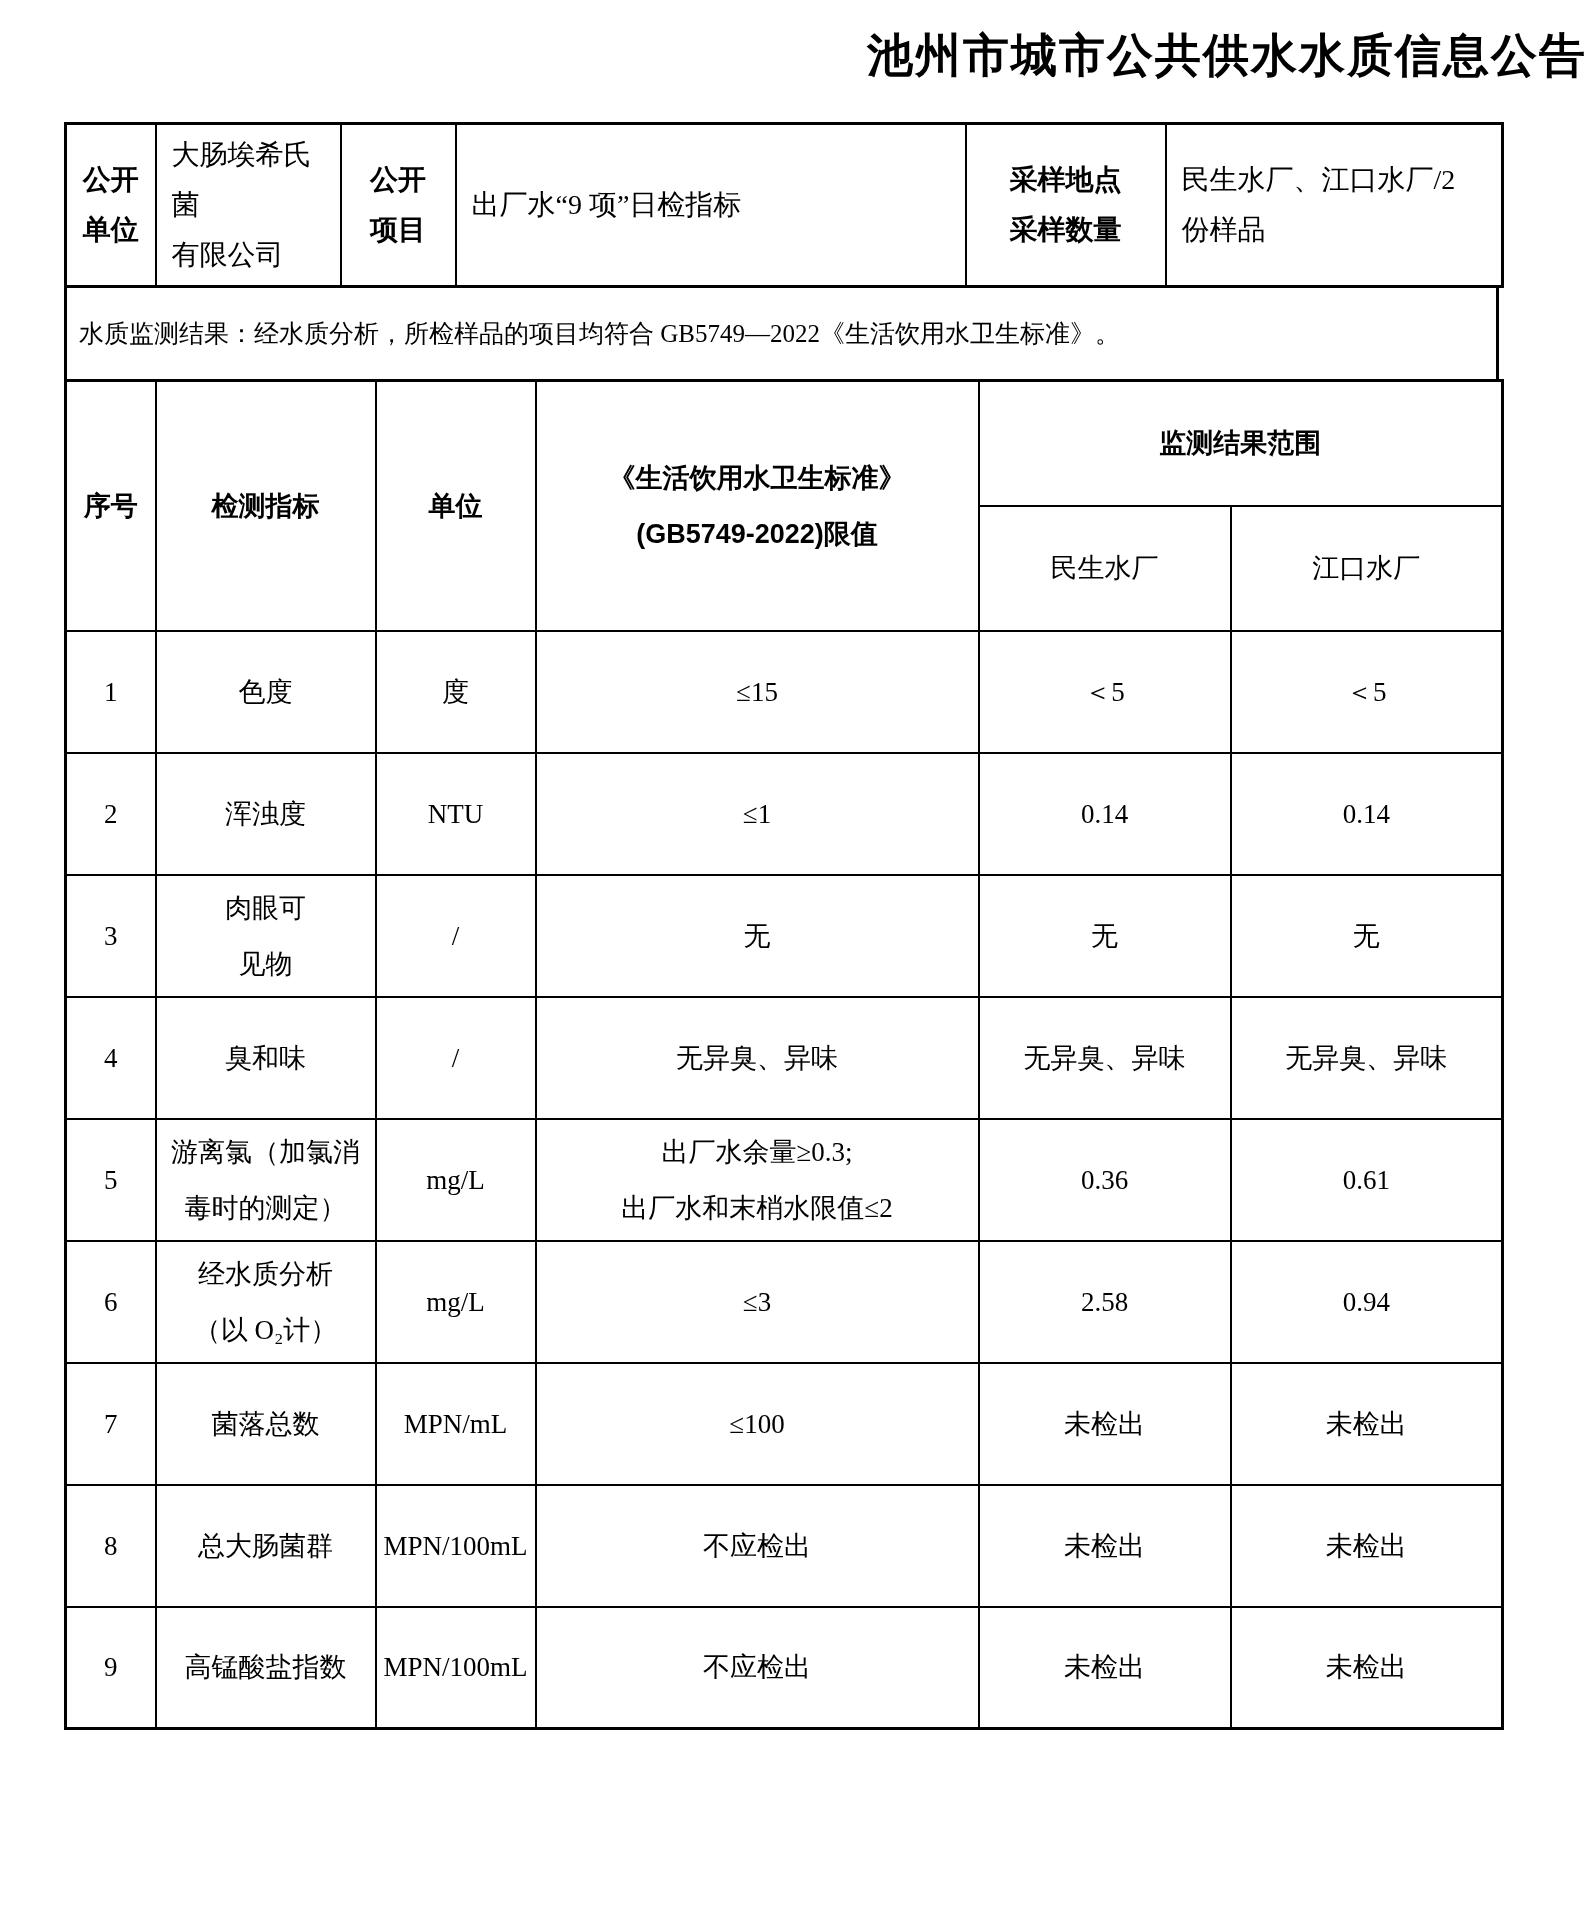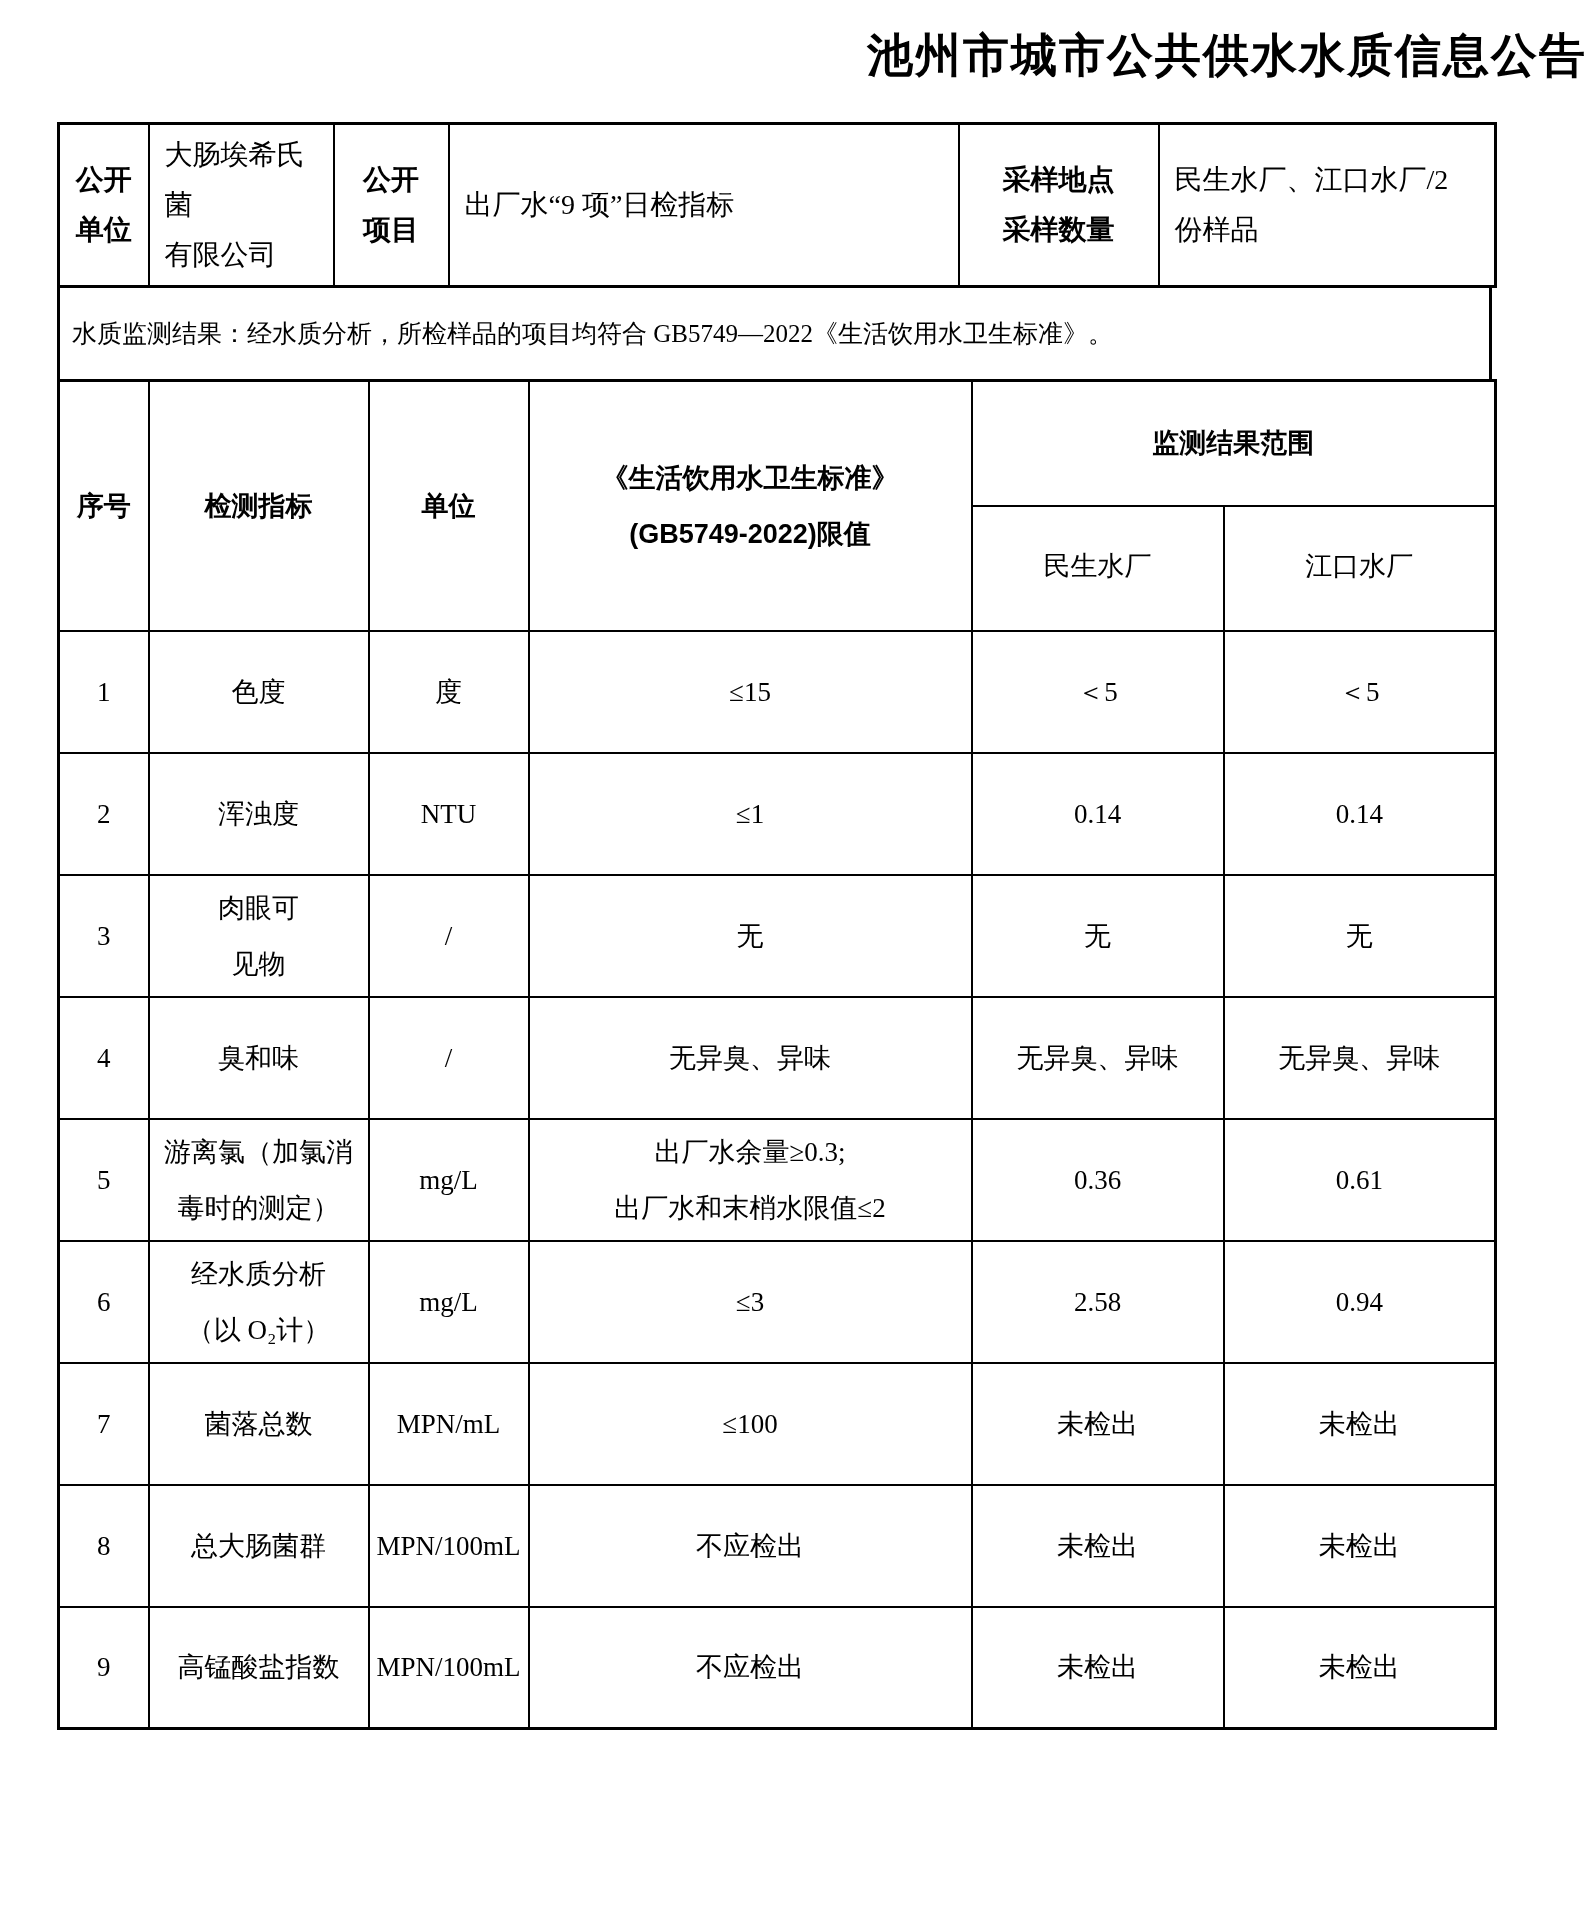--- a/index.html
+++ b/index.html
@@ -13,21 +13,21 @@
     text-align:right;
     font-family:"Liberation Sans","DejaVu Sans",sans-serif;
     font-weight:bold;
     font-size:46px;
     line-height:60px;
     margin:25px 0 0 0;
     letter-spacing:2px;
   }
   .sheet{
     position:absolute;
-    left:57px;top:122px;
+    left:64px;top:122px;
     width:1435px;
   }
   table{
     border-collapse:collapse;
     table-layout:fixed;
     width:1437px;
   }
   td{
     border:2px solid #000;
     vertical-align:middle;
@@ -69,21 +69,21 @@
     line-height:56px;
     white-space:pre-line;
   }
   .hd{
     font-family:"Liberation Sans","DejaVu Sans",sans-serif;
     font-weight:bold;
     line-height:52px;
   }
   .plant{
     font-weight:normal;
-    font-family:Liberation Mono, monospace;
+    font-family:Liberation Serif, serif;
     border-radius:23px;
   }
   .hrow1{height:125px;}
   .hrow2{height:125px;}
   .drow{height:122px;}
   .small{font-size:23px;}
 </style>
 </head>
 <body>
 

